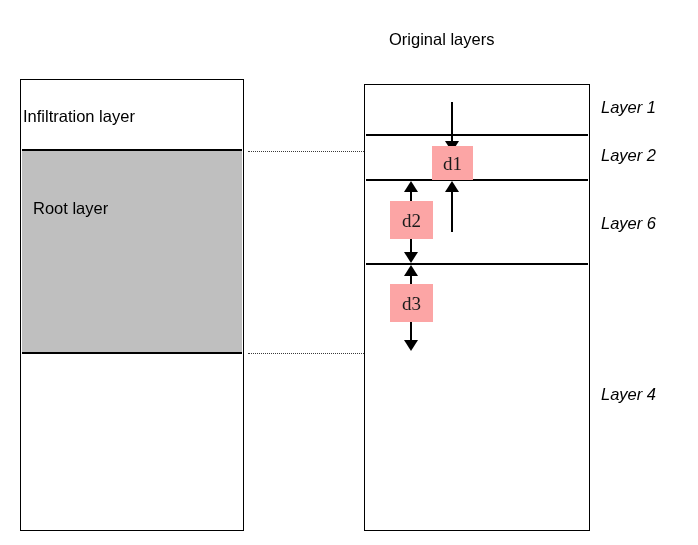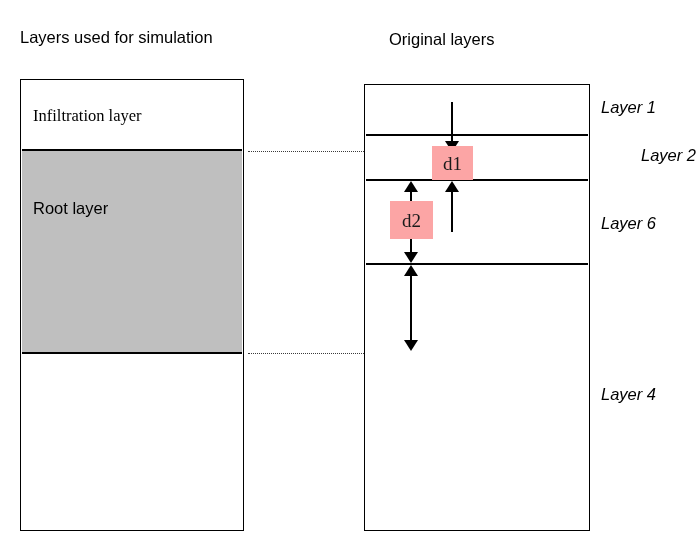--- a/index.html
+++ b/index.html
@@ -56,35 +56,35 @@
   #orig-line-34{left:365.6px;top:263px;width:222.8px;}
 
   
   .layer-text{
     position:absolute;
     font-size:16.5px;
     color:#000;
     white-space:nowrap;
     line-height:1;
   }
-  #label-infiltration{left:33px;top:108px;font-family:Liberation Serif, serif;}
+  #label-infiltration{left:23px;top:108px;}
   #label-root{left:33px;top:200px;}
   #label-transport{left:33px;top:378px;}
 
   
   .layer-caption{
     position:absolute;
     font-size:16.5px;
     color:#000;
     white-space:nowrap;
     line-height:1;
     font-style:italic;
   }
   #cap-layer1{left:601px;top:99px;}
-  #cap-layer2{left:601px;top:147px;margin-left:40px;}
+  #cap-layer2{left:601px;top:147px;}
   #cap-layer3{left:601px;top:215px;}
   #cap-layer4{left:601px;top:386px;}
 
   
   .dotted{
     position:absolute;
     height:0;
     border-top:1.4px dotted #3a3a3a;
   }
   #dot-top{left:248px;top:150.5px;width:118px;}
@@ -131,21 +131,20 @@
   }
   #d1-label{left:432px;top:146px;width:41px;height:34px;}
   #d2-label{left:390px;top:201px;width:43px;height:38px;}
   #d3-label{left:390px;top:284px;width:43px;height:38px;}
 </style>
 </head>
 <body>
 
 <div class="canvas">
 
-  <div class="heading" id="title-left">Layers used for simulation</div>
   <div class="heading" id="title-right">Original layers</div>
 
   <div class="box" id="sim-box"></div>
   <div class="band gray" id="sim-root-fill"></div>
   <div class="band" id="sim-sep-top"></div>
   <div class="band" id="sim-sep-bot"></div>
 
   <div class="layer-text" id="label-infiltration">Infiltration layer</div>
   <div class="layer-text" id="label-root">Root layer</div>
 
@@ -170,19 +169,20 @@
   <div class="vline" id="d2-shaft"></div>
   <div class="arrow-up" id="d2-head-up"></div>
   <div class="arrow-down" id="d2-head-down"></div>
 
   <div class="vline" id="d3-shaft"></div>
   <div class="arrow-up" id="d3-head-up"></div>
   <div class="arrow-down" id="d3-head-down"></div>
 
   <div class="dlabel" id="d1-label">d1</div>
   <div class="dlabel" id="d2-label">d2</div>
+  <div class="dlabel" id="d3-label">d3</div>
 
   <div class="layer-caption" id="cap-layer1">Layer 1</div>
   <div class="layer-caption" id="cap-layer2">Layer 2</div>
   <div class="layer-caption" id="cap-layer3">Layer 6</div>
   <div class="layer-caption" id="cap-layer4">Layer 4</div>
 
 </div>
 
 </body></html>

